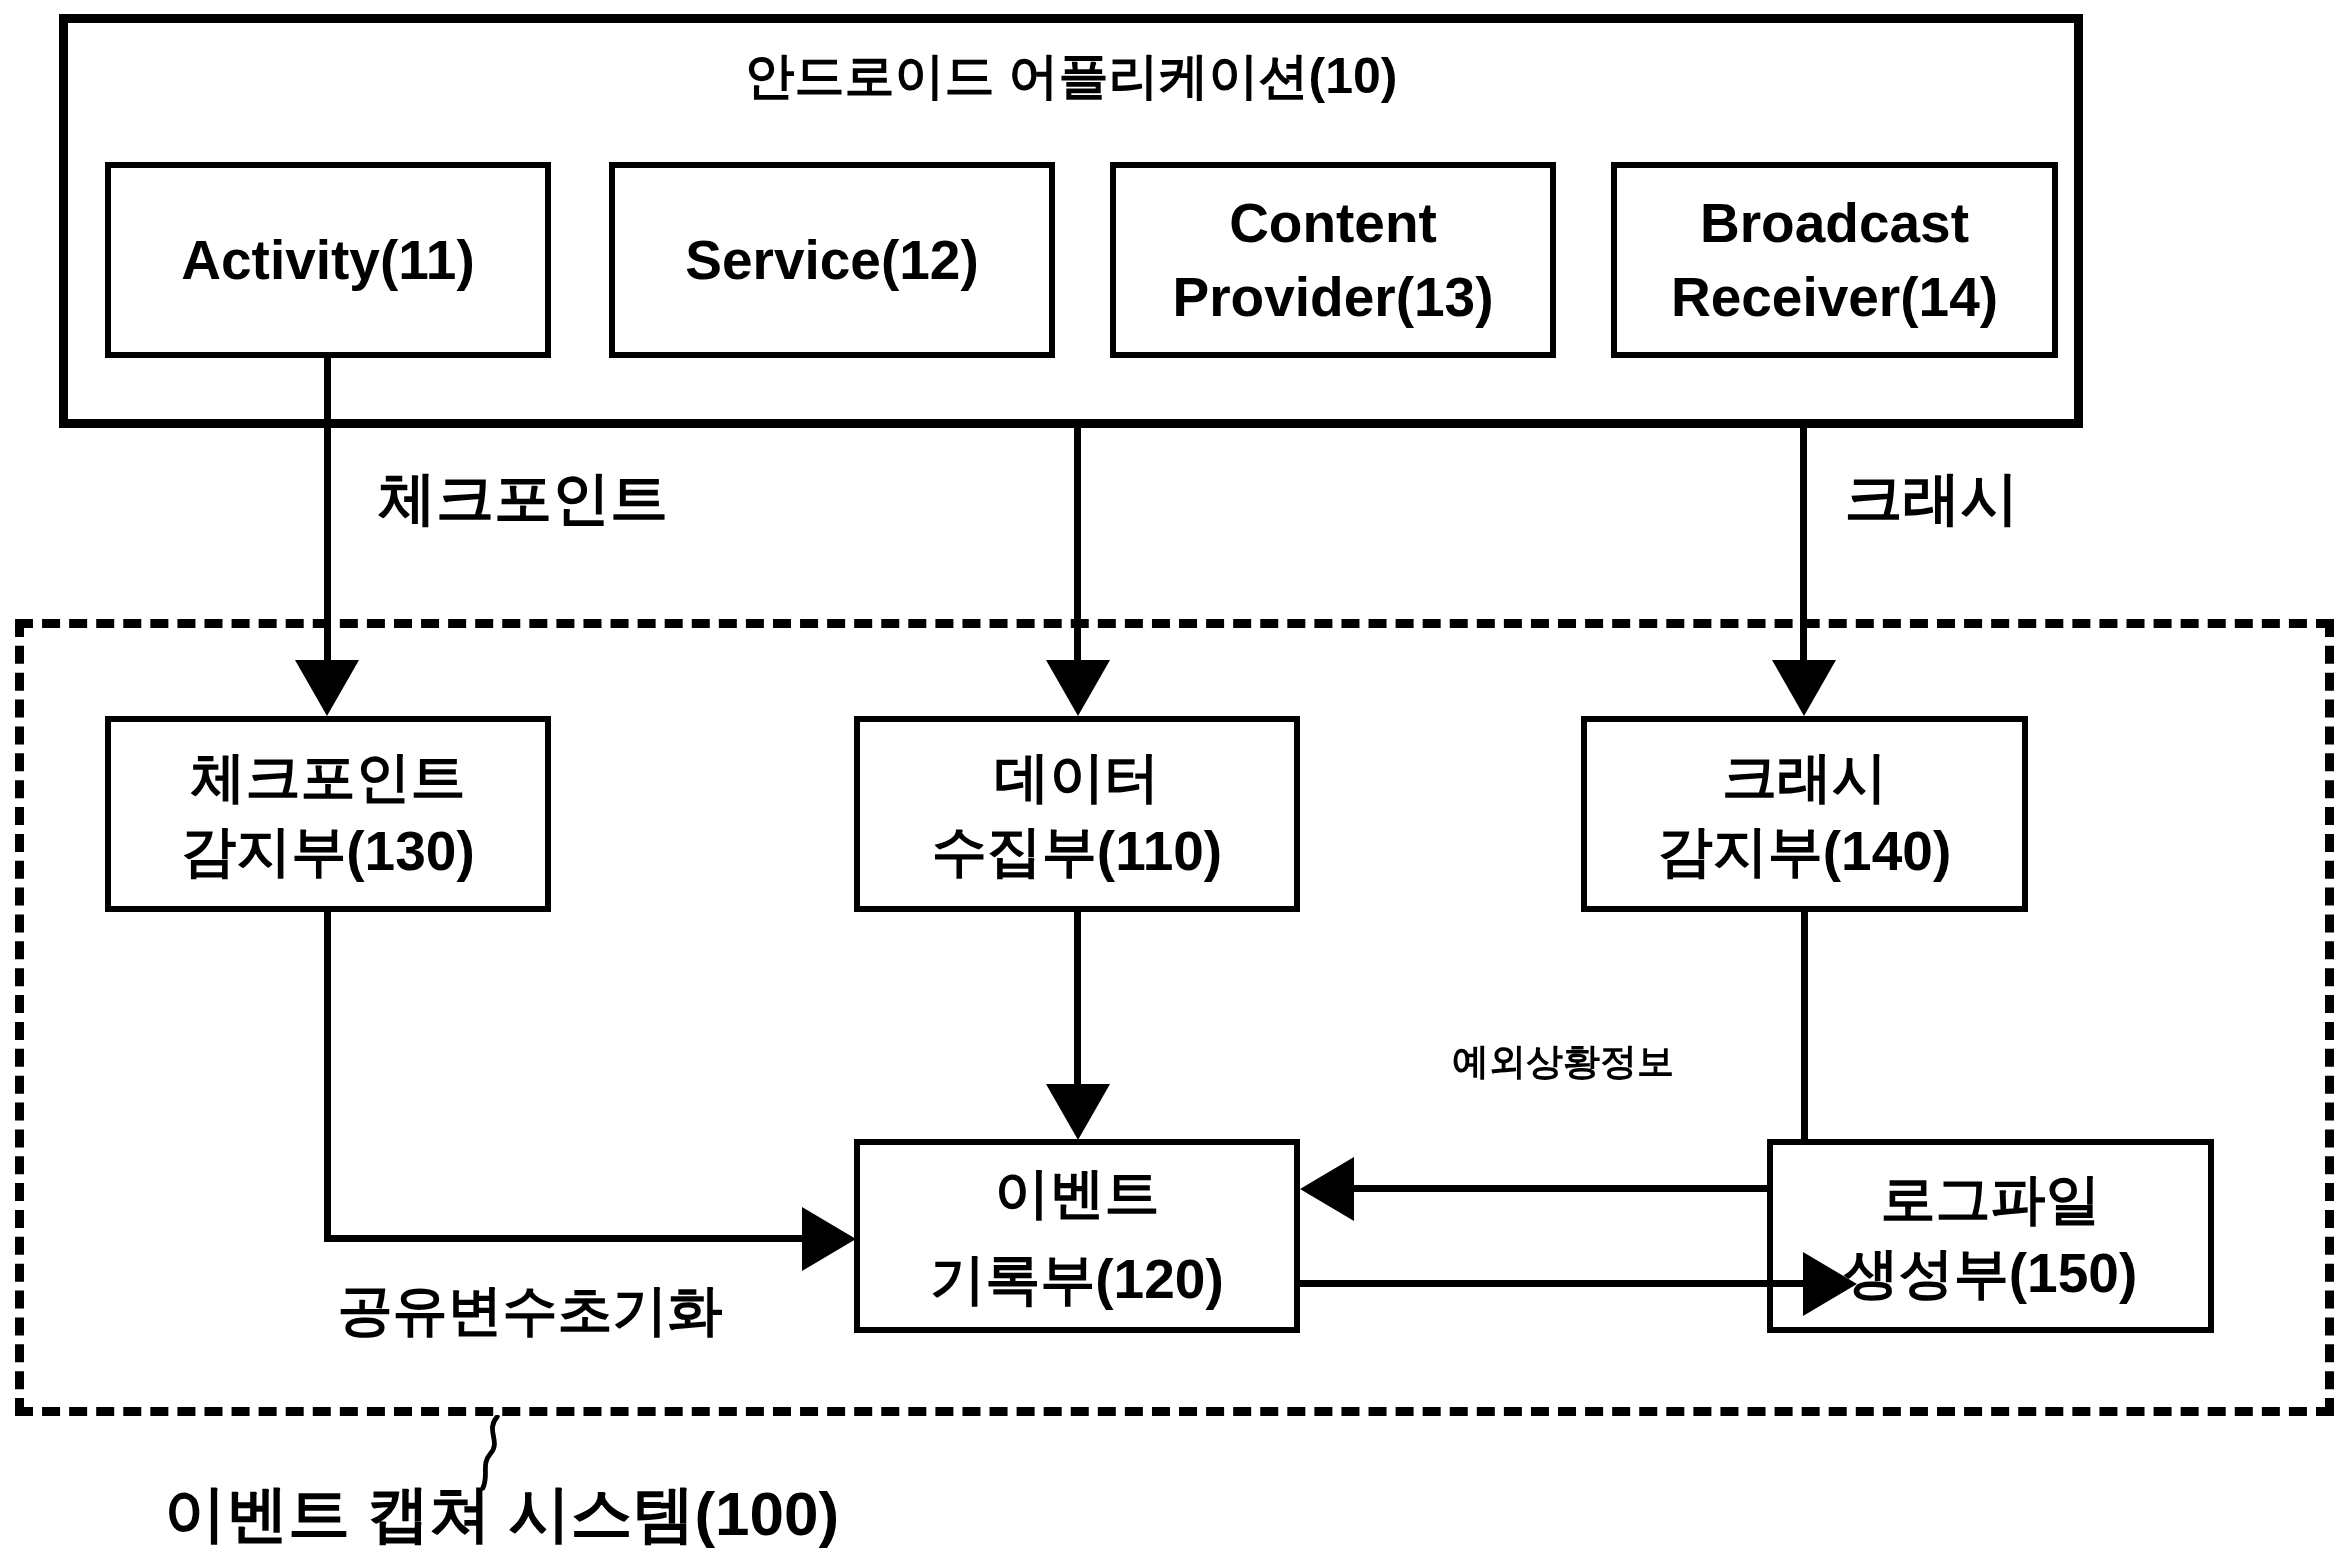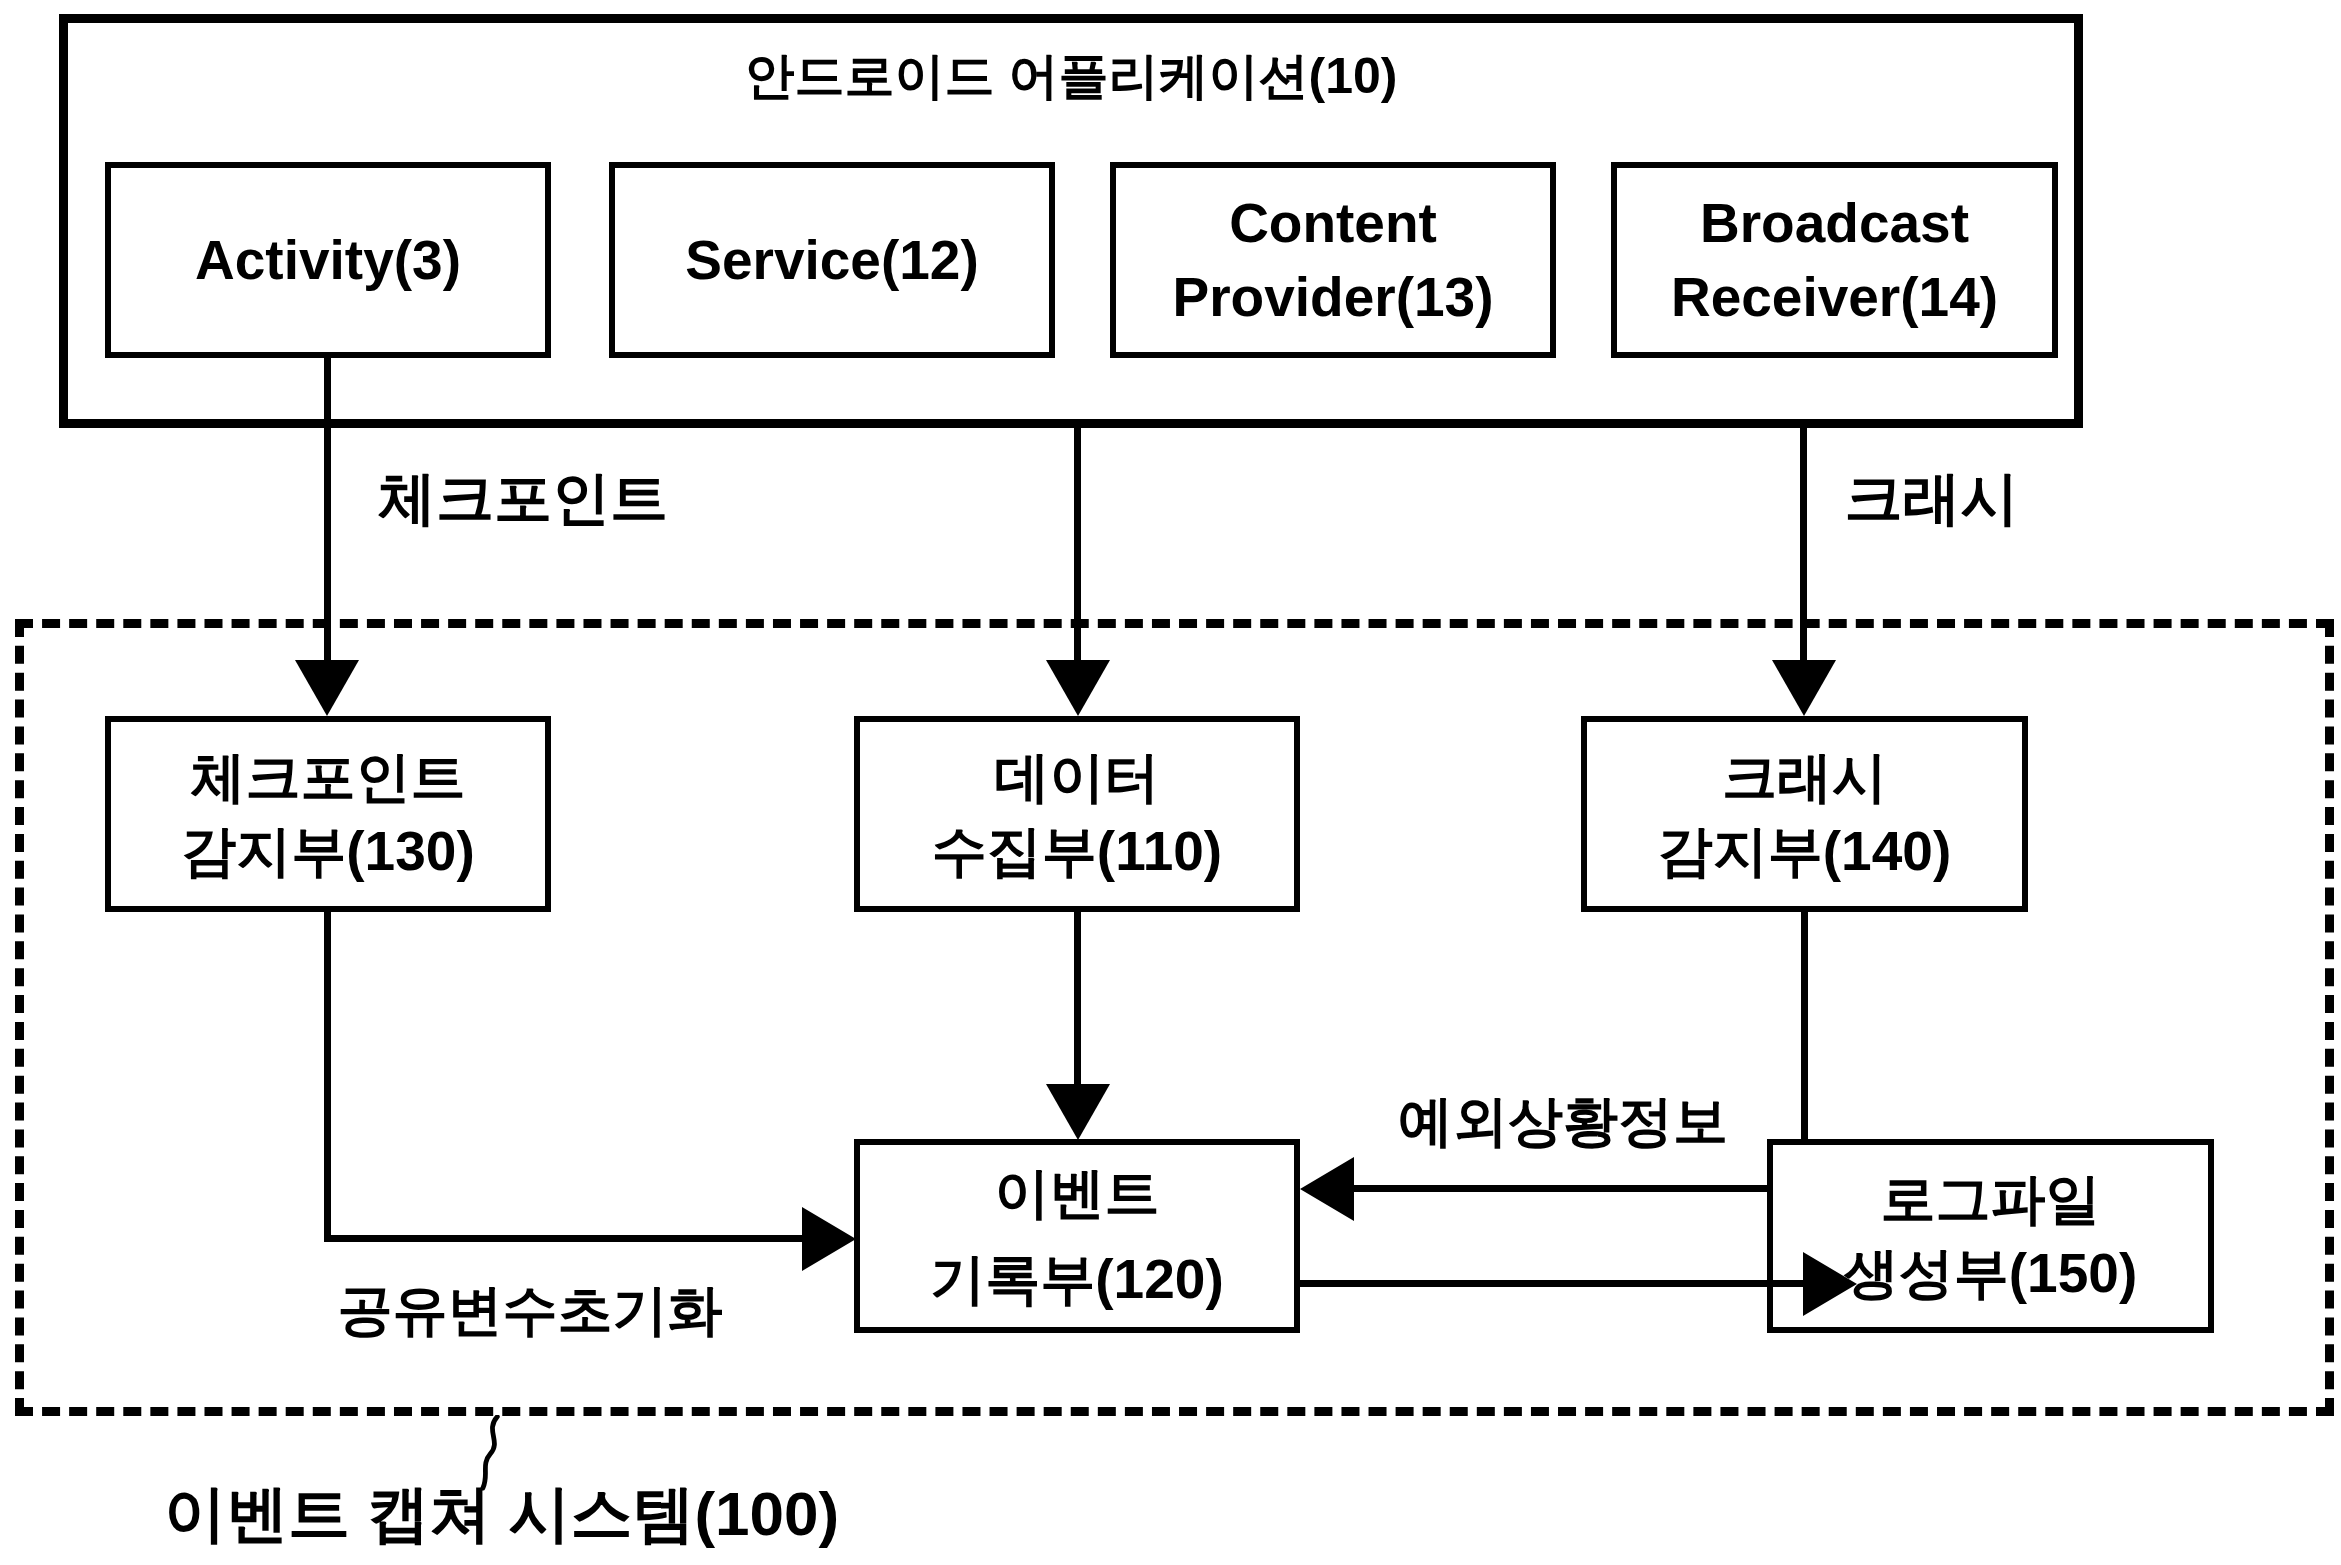--- a/index.html
+++ b/index.html
@@ -90,21 +90,21 @@
 </style>
 </head>
 <body>
 
 <div id="canvas">
 
   <div class="outer-box" style="left:59px; top:13.8px; width:2024px; height:414px;"></div>
   <div class="title" style="left:59px; top:43px; width:2024px;">안드로이드 어플리케이션(10)</div>
 
   <div class="box" style="left:105px; top:162px; width:446px; height:196px;">
-    <span>Activity(3)</span>
+    <span>Activity(11)</span>
   </div>
   <div class="box" style="left:609px; top:162px; width:446px; height:196px;">
     <span>Service(12)</span>
   </div>
   <div class="box" style="left:1110px; top:162px; width:446px; height:196px;">
     <span>Content</span>
     <span>Provider(13)</span>
   </div>
   <div class="box" style="left:1611px; top:162px; width:447px; height:196px;">
     <span>Broadcast</span>
@@ -154,21 +154,21 @@
     <span>기록부(120)</span>
   </div>
   <div class="box" style="left:1767px; top:1139px; width:447px; height:194px;">
     <span>로그파일</span>
     <span>생성부(150)</span>
   </div>
 
   <div class="line" style="left:1298px; top:1280px; width:509px; height:6.9px;"></div>
   <div class="arrow-right" style="left:1803px; top:1252px;"></div>
 
-  <div class="lbl" style="left:1322px; top:1088px; width:482px; font-size:55px;">예외상황정보</div>
+  <div class="lbl" style="left:1322px; top:1040px; width:482px; font-size:37px;">예외상황정보</div>
   <div class="lbl" style="left:289px; top:1277px; width:482px; font-size:55px;">공유변수초기화</div>
 
   <svg style="position:absolute; left:474px; top:1415px;" width="37" height="76" viewBox="0 0 54 110">
     <path d="M 34 2 C 16 22 40 38 24 56 C 10 72 22 86 13 106" stroke="#000000" stroke-width="7" fill="none" stroke-linecap="round"></path>
   </svg>
 
   <div class="caption" style="left:131px; top:1472px;margin-left:33px;">이벤트 캡쳐 시스템(100)</div>
 
 </div>
 

